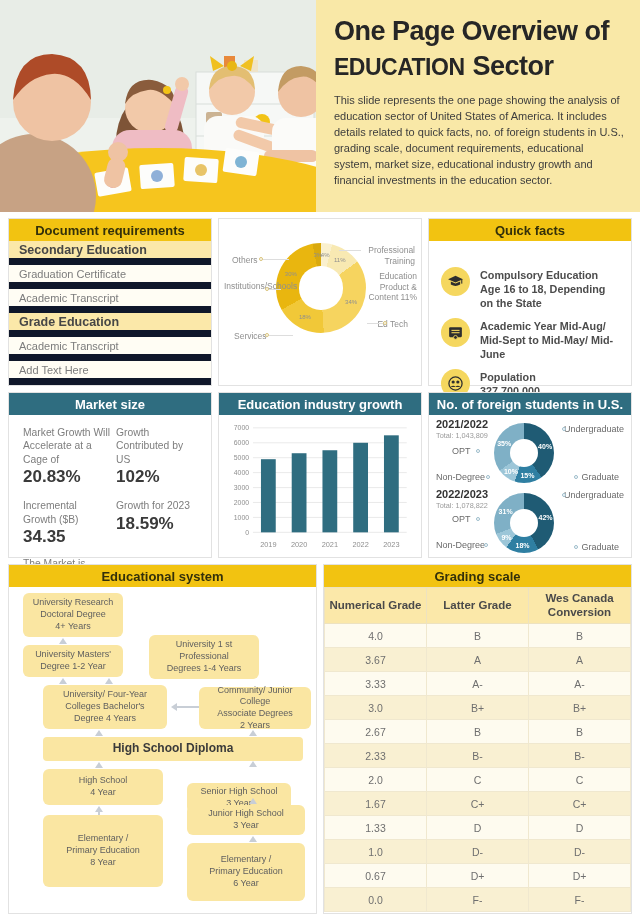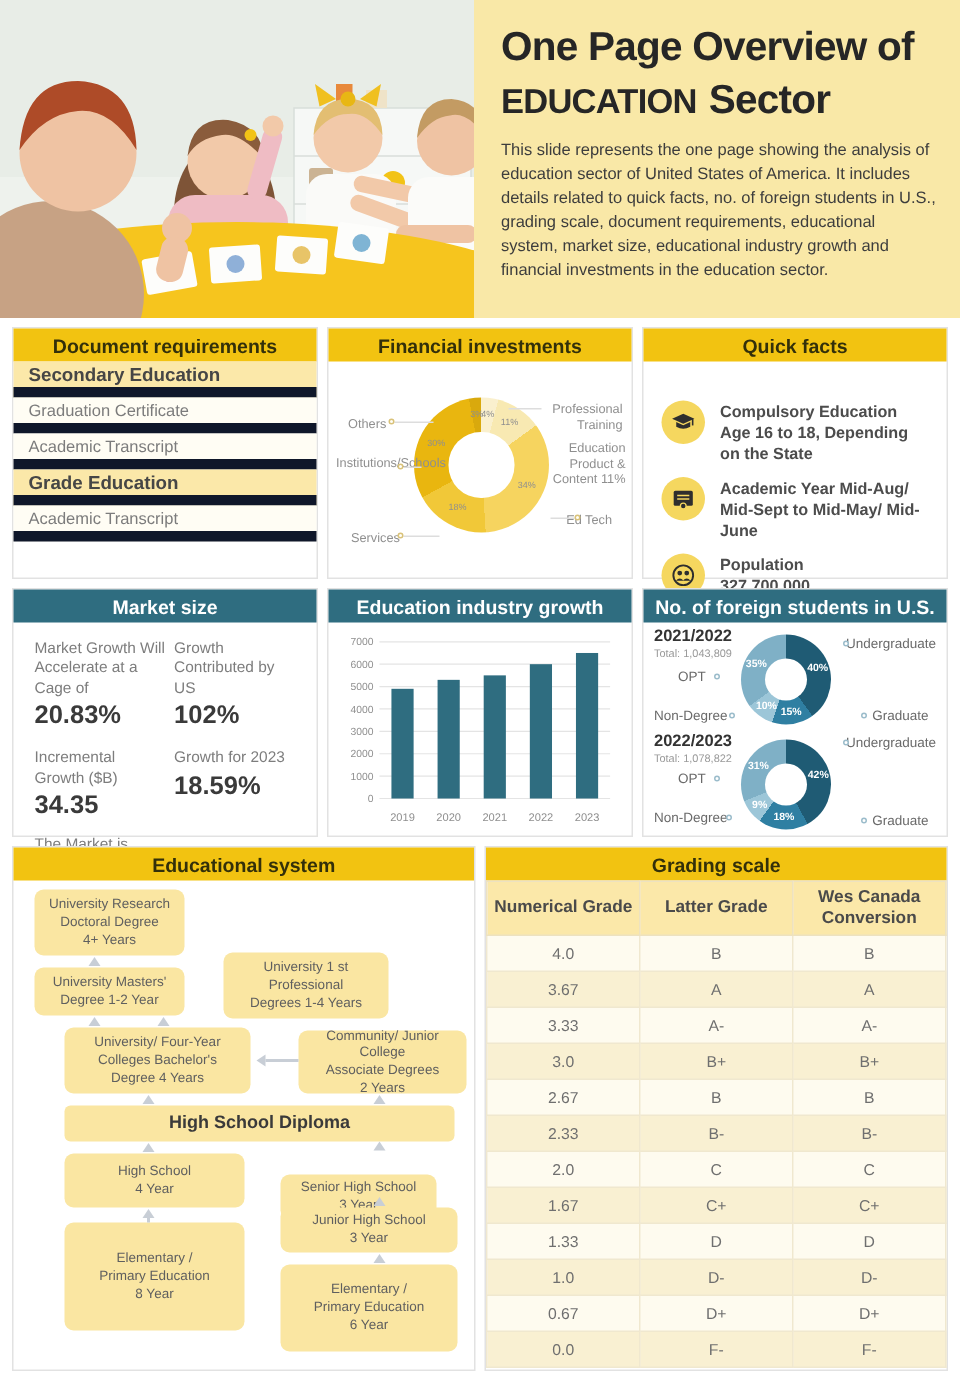--- a/index.html
+++ b/index.html
@@ -166,24 +166,24 @@
 
     <div class="row">
 
       <div class="panel p204 h168">
         <div class="panel-h gold">Document requirements</div>
         <div class="doc-row section">Secondary Education</div>
         <div class="doc-row">Graduation Certificate</div>
         <div class="doc-row">Academic Transcript</div>
         <div class="doc-row section">Grade Education</div>
         <div class="doc-row">Academic Transcript</div>
+        <div class="doc-row">Add Text Here</div>
       </div>
 
       <div class="panel p204 h168">
-        <div class="panel-h gold">Financial investments</div>
         <div class="fi-body">
           <div class="donut pct-gray" style="left: 57px; top: 24px; width: 90px; height: 90px; background: conic-gradient(rgb(250, 240, 206) 0deg, rgb(250, 240, 206) 14.4deg, rgb(248, 233, 178) 14.4deg, rgb(248, 233, 178) 54deg, rgb(246, 212, 95) 54deg, rgb(246, 212, 95) 176.4deg, rgb(241, 200, 56) 176.4deg, rgb(241, 200, 56) 241.2deg, rgb(233, 182, 15) 241.2deg, rgb(233, 182, 15) 349.2deg, rgb(217, 169, 13) 349.2deg, rgb(217, 169, 13) 360deg);">
             <div class="donut-hole"></div>
           <span class="donut-pct" style="left: 49.1736px; top: 11.9626px;">4%</span>
               <span class="donut-pct" style="left: 63.7174px; top: 17.4582px;">11%</span>
               <span class="donut-pct" style="left: 75.1307px; top: 59.1785px;">34%</span>
               <span class="donut-pct" style="left: 28.9576px; top: 74.181px;">18%</span>
               <span class="donut-pct" style="left: 14.8693px; top: 30.8215px;">30%</span>
               <span class="donut-pct" style="left: 41.8662px; top: 11.8478px;">3%</span>
             </div>

